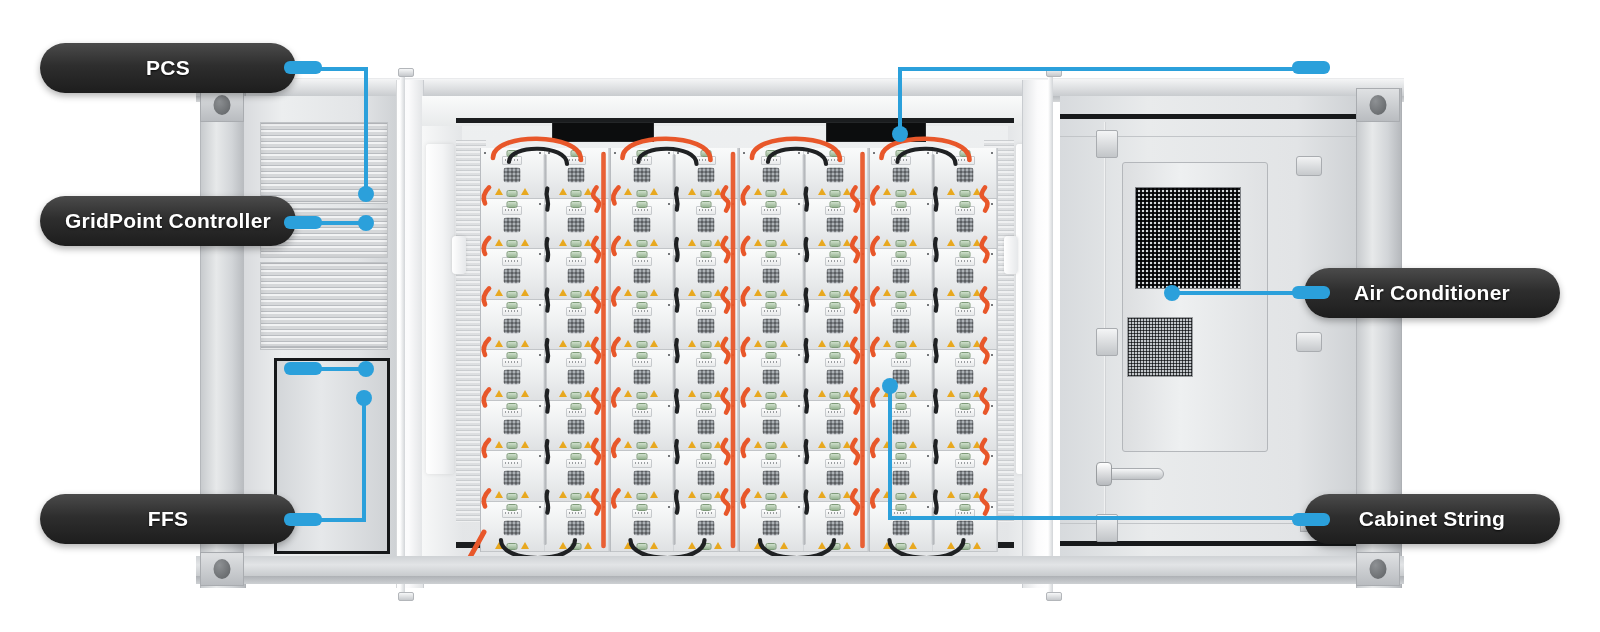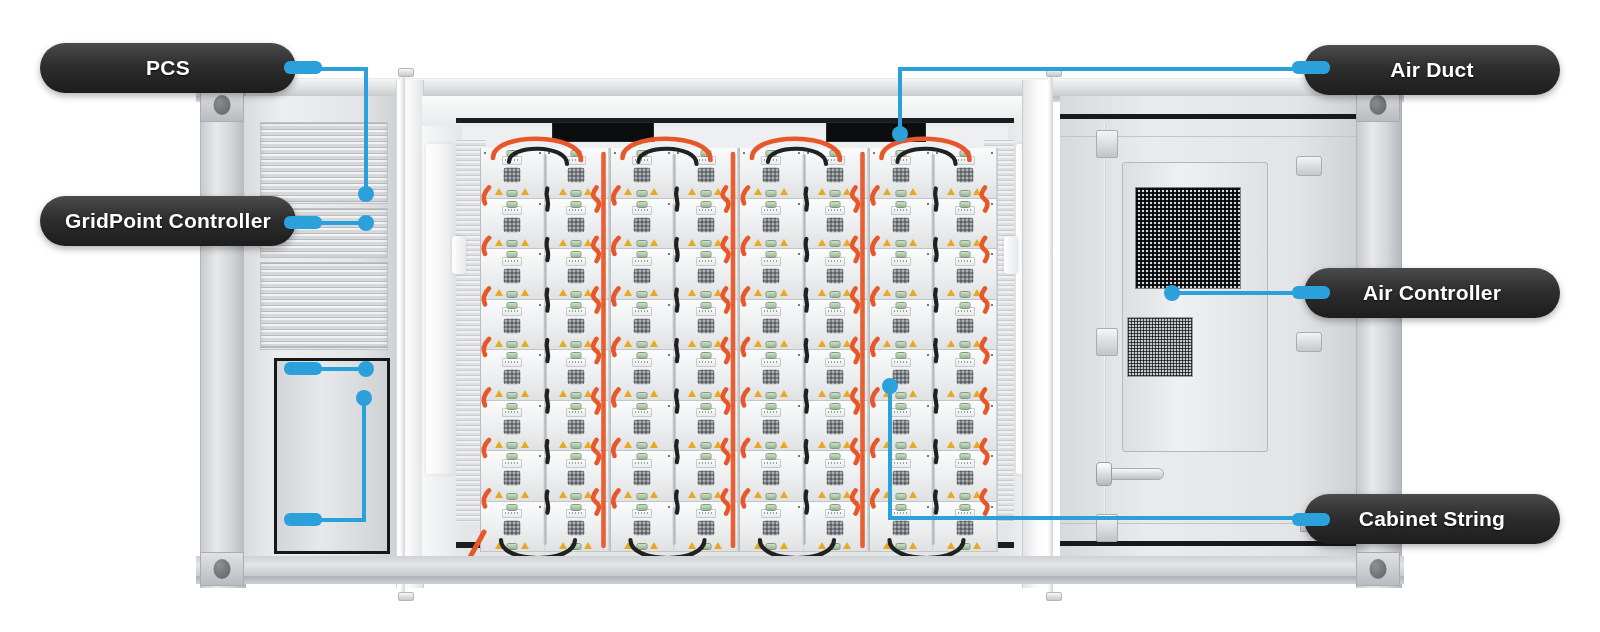--- a/index.html
+++ b/index.html
@@ -1338,26 +1338,26 @@
 
   <div class="pill" style="left:40px;top:43px;width:256px;">
     <span>PCS</span>
   </div>
 
   <div class="pill" style="left:40px;top:196px;width:256px;">
     <span>GridPoint Controller</span>
   </div>
 
 
-
-  <div class="pill" style="left:1304px;top:45px;width:256px;">
-    <span>Air Duct</span>
+  <div class="pill" style="left:40px;top:494px;width:256px;">
+    <span>FFS</span>
   </div>
 
+
   <div class="pill" style="left:1304px;top:268px;width:256px;">
-    <span>Air Controller</span>
+    <span>Air Conditioner</span>
   </div>
 
   <div class="pill" style="left:1304px;top:494px;width:256px;">
     <span>Cabinet String</span>
   </div>
 
 </div>
 
 </body></html>

